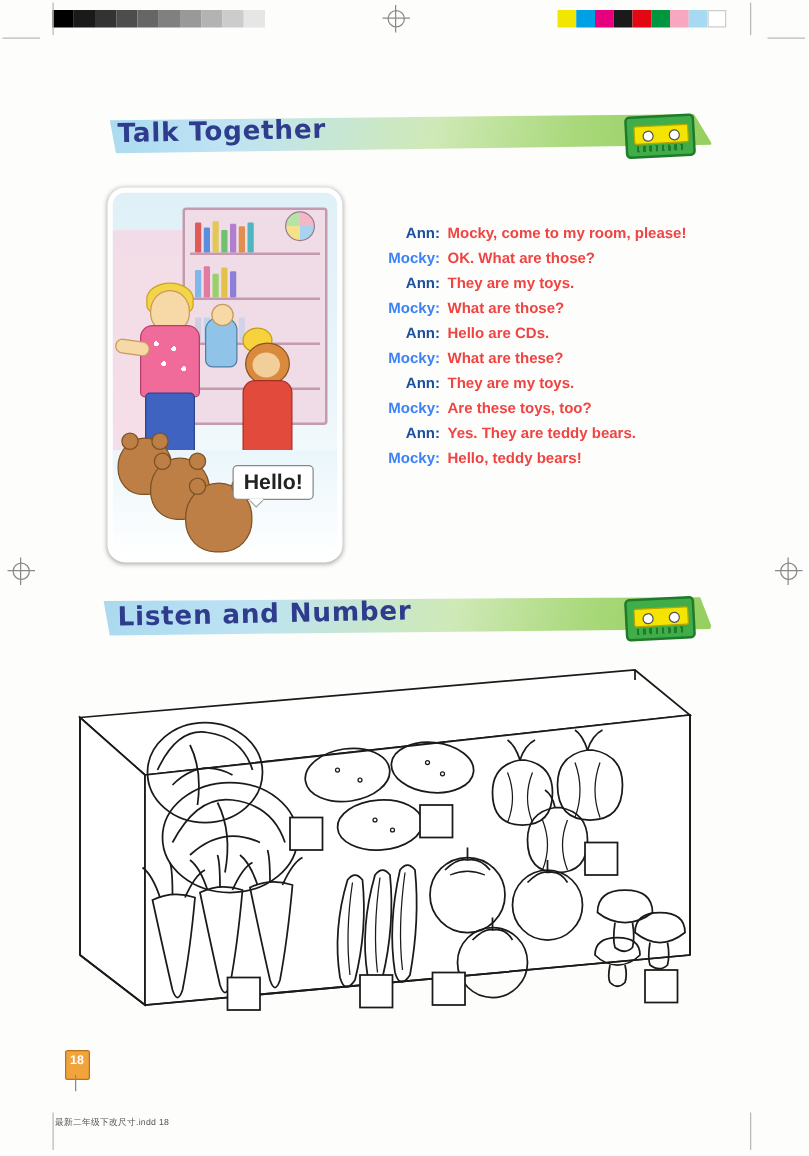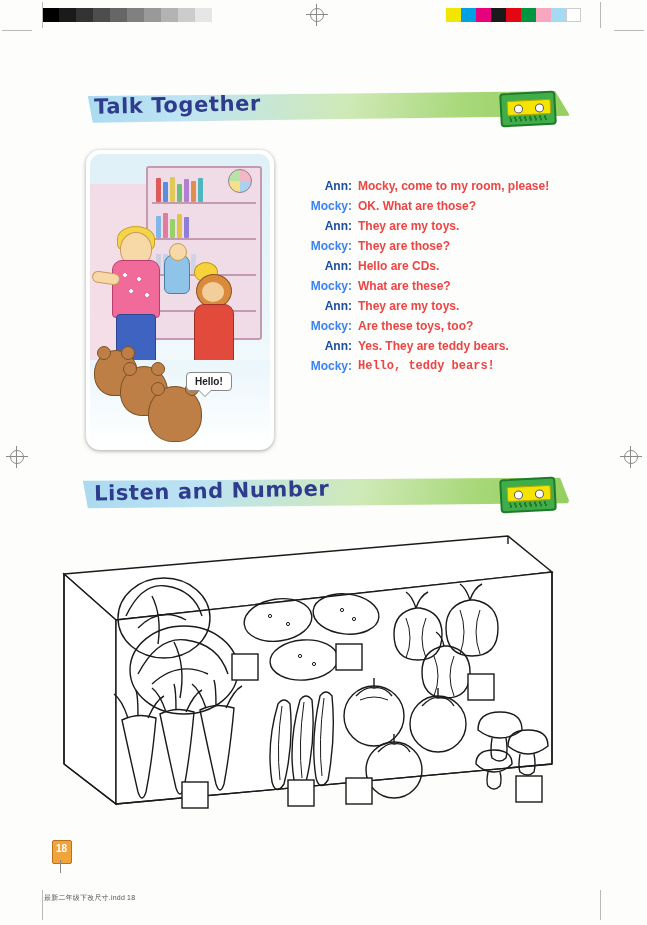--- a/index.html
+++ b/index.html
@@ -333,21 +333,21 @@
     height: 86px;
     background: linear-gradient(180deg, #eaf6fb 0%, #ffffff 100%);
   }
   .bubble {
     position: absolute;
     left: 96px; top: 218px;
     background: #ffffff;
     border: 1px solid #888;
     border-radius: 4px;
     padding: 3px 8px;
-    font-size: 10px;
+    font-size: 17px;
     font-weight: bold;
     color: #222;
     font-family: "Liberation Sans", sans-serif;
   }
   .bubble::after {
     content: "";
     position: absolute;
     left: 12px; bottom: -6px;
     border-left: 6px solid transparent;
     border-right: 6px solid transparent;
@@ -376,21 +376,21 @@
     padding-right: 6px;
     white-space: nowrap;
   }
   .speaker.ann { color: #1b4fa0; }
   .speaker.mocky { color: #3b82f6; }
   .utterance {
     font-size: 12px;
     color: #ef4444;
     font-weight: bold;
   }
-  .utterance.plain { font-weight: bold; font-family: Liberation Mono, monospace; }
+  .utterance.plain { font-weight: bold; }
 
   
   .tray-wrap {
     position: absolute;
     left: 56px; top: 524px;
     width: 500px; height: 300px;
   }
   svg { display: block; }
 
   
@@ -568,21 +568,21 @@
     <div class="line">
       <div class="speaker mocky">Mocky:</div>
       <div class="utterance">OK. What are those?</div>
     </div>
     <div class="line">
       <div class="speaker ann">Ann:</div>
       <div class="utterance">They are my toys.</div>
     </div>
     <div class="line">
       <div class="speaker mocky">Mocky:</div>
-      <div class="utterance">They are those?</div>
+      <div class="utterance">What are those?</div>
     </div>
     <div class="line">
       <div class="speaker ann">Ann:</div>
       <div class="utterance">Hello are CDs.</div>
     </div>
     <div class="line">
       <div class="speaker mocky">Mocky:</div>
       <div class="utterance">What are these?</div>
     </div>
     <div class="line">

